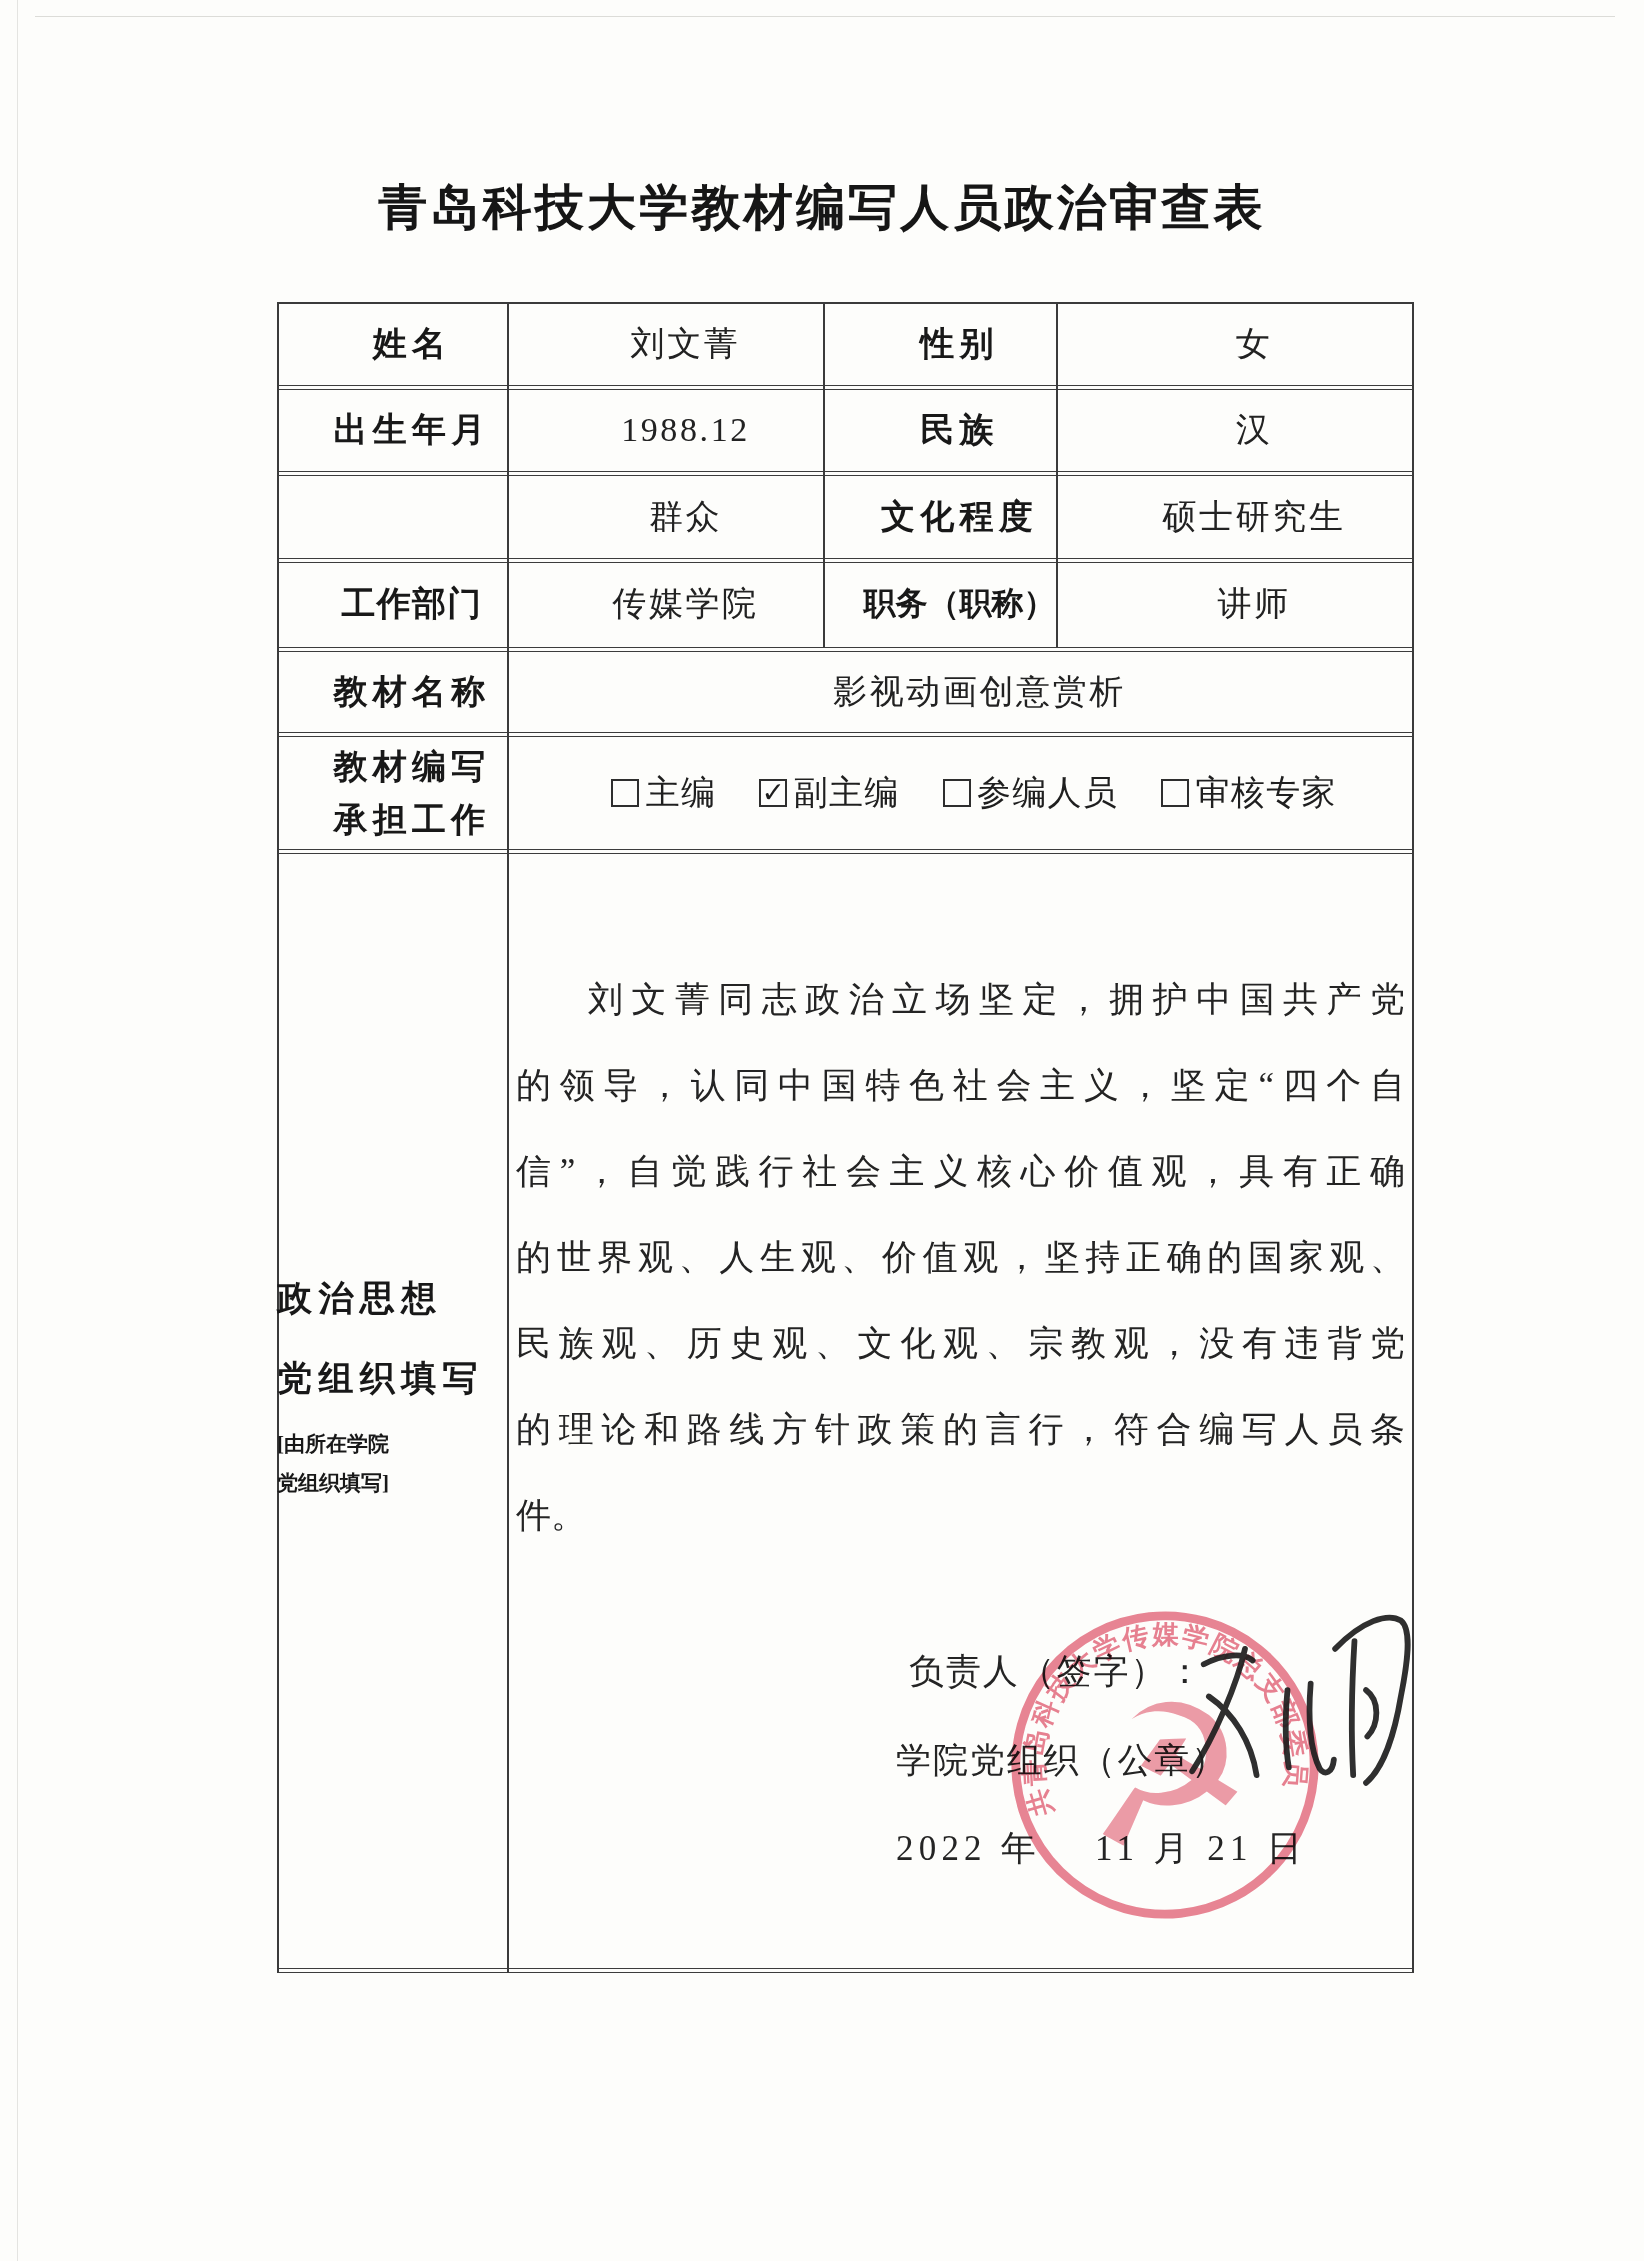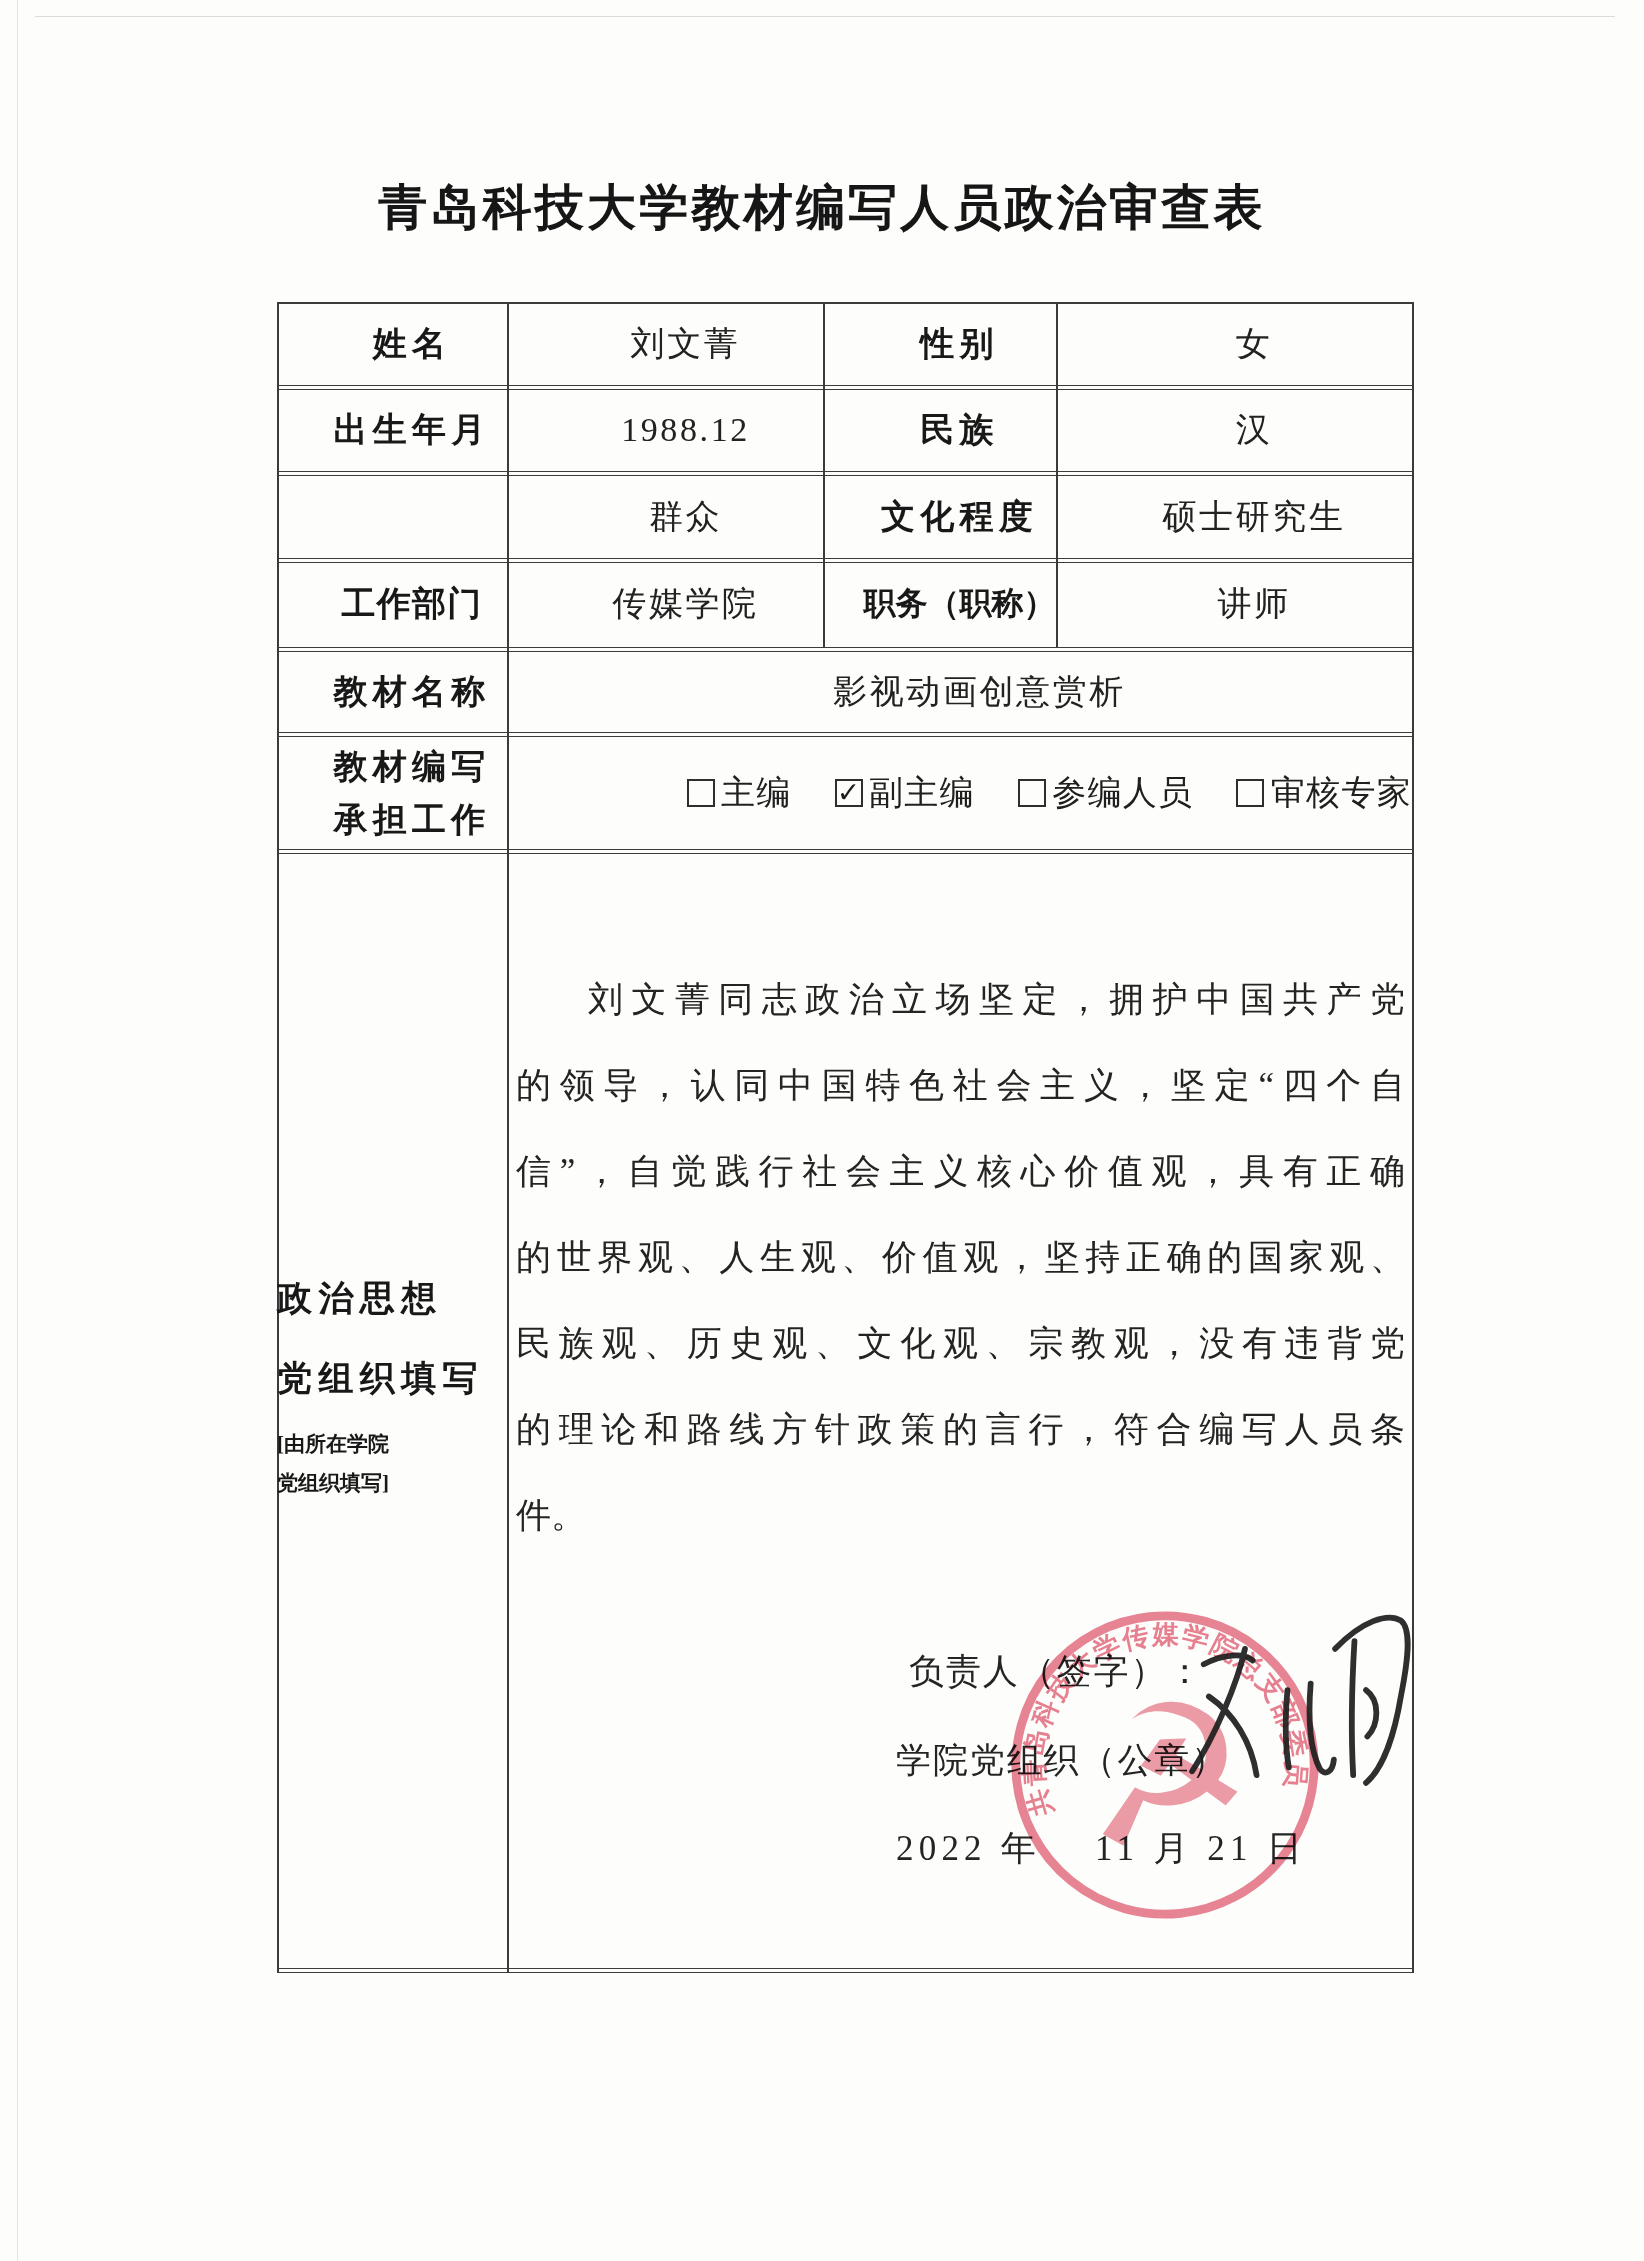--- a/index.html
+++ b/index.html
@@ -84,21 +84,21 @@
   <div class="cell lbl" style="left:823px;top:560px;width:233px;height:88px;letter-spacing:0;font-size:32px;">职务（职称）</div>
   <div class="cell lbl" style="left:277px;top:649px;width:230px;height:86px;">教材名称</div>
 
   <div class="cell val" style="left:1056px;top:560px;width:356px;height:88px;">讲师</div>
   <div class="cell val" style="left:507px;top:649px;width:905px;height:86px;">影视动画创意赏析</div>
 
   <div class="cell" style="left:277px;top:734px;width:230px;height:117px;flex-direction:column;line-height:53px;">
     <div class="lbl">教材编写</div>
     <div class="lbl">承担工作</div>
   </div>
-  <div class="cell" style="left:507px;top:734px;width:905px;height:117px;justify-content:flex-end;padding-left:29px;gap:43px;">
+  <div class="cell" style="left:507px;top:734px;width:905px;height:117px;justify-content:center;padding-left:29px;gap:43px;">
     <div class="rolebox">
       <div class="ckbox"></div>
       <div class="ckl">主编</div>
     </div>
     <div class="rolebox">
       <div class="ckbox">
         <span>✓</span>
       </div>
       <div class="ckl" style="">副主编</div>
     </div>

